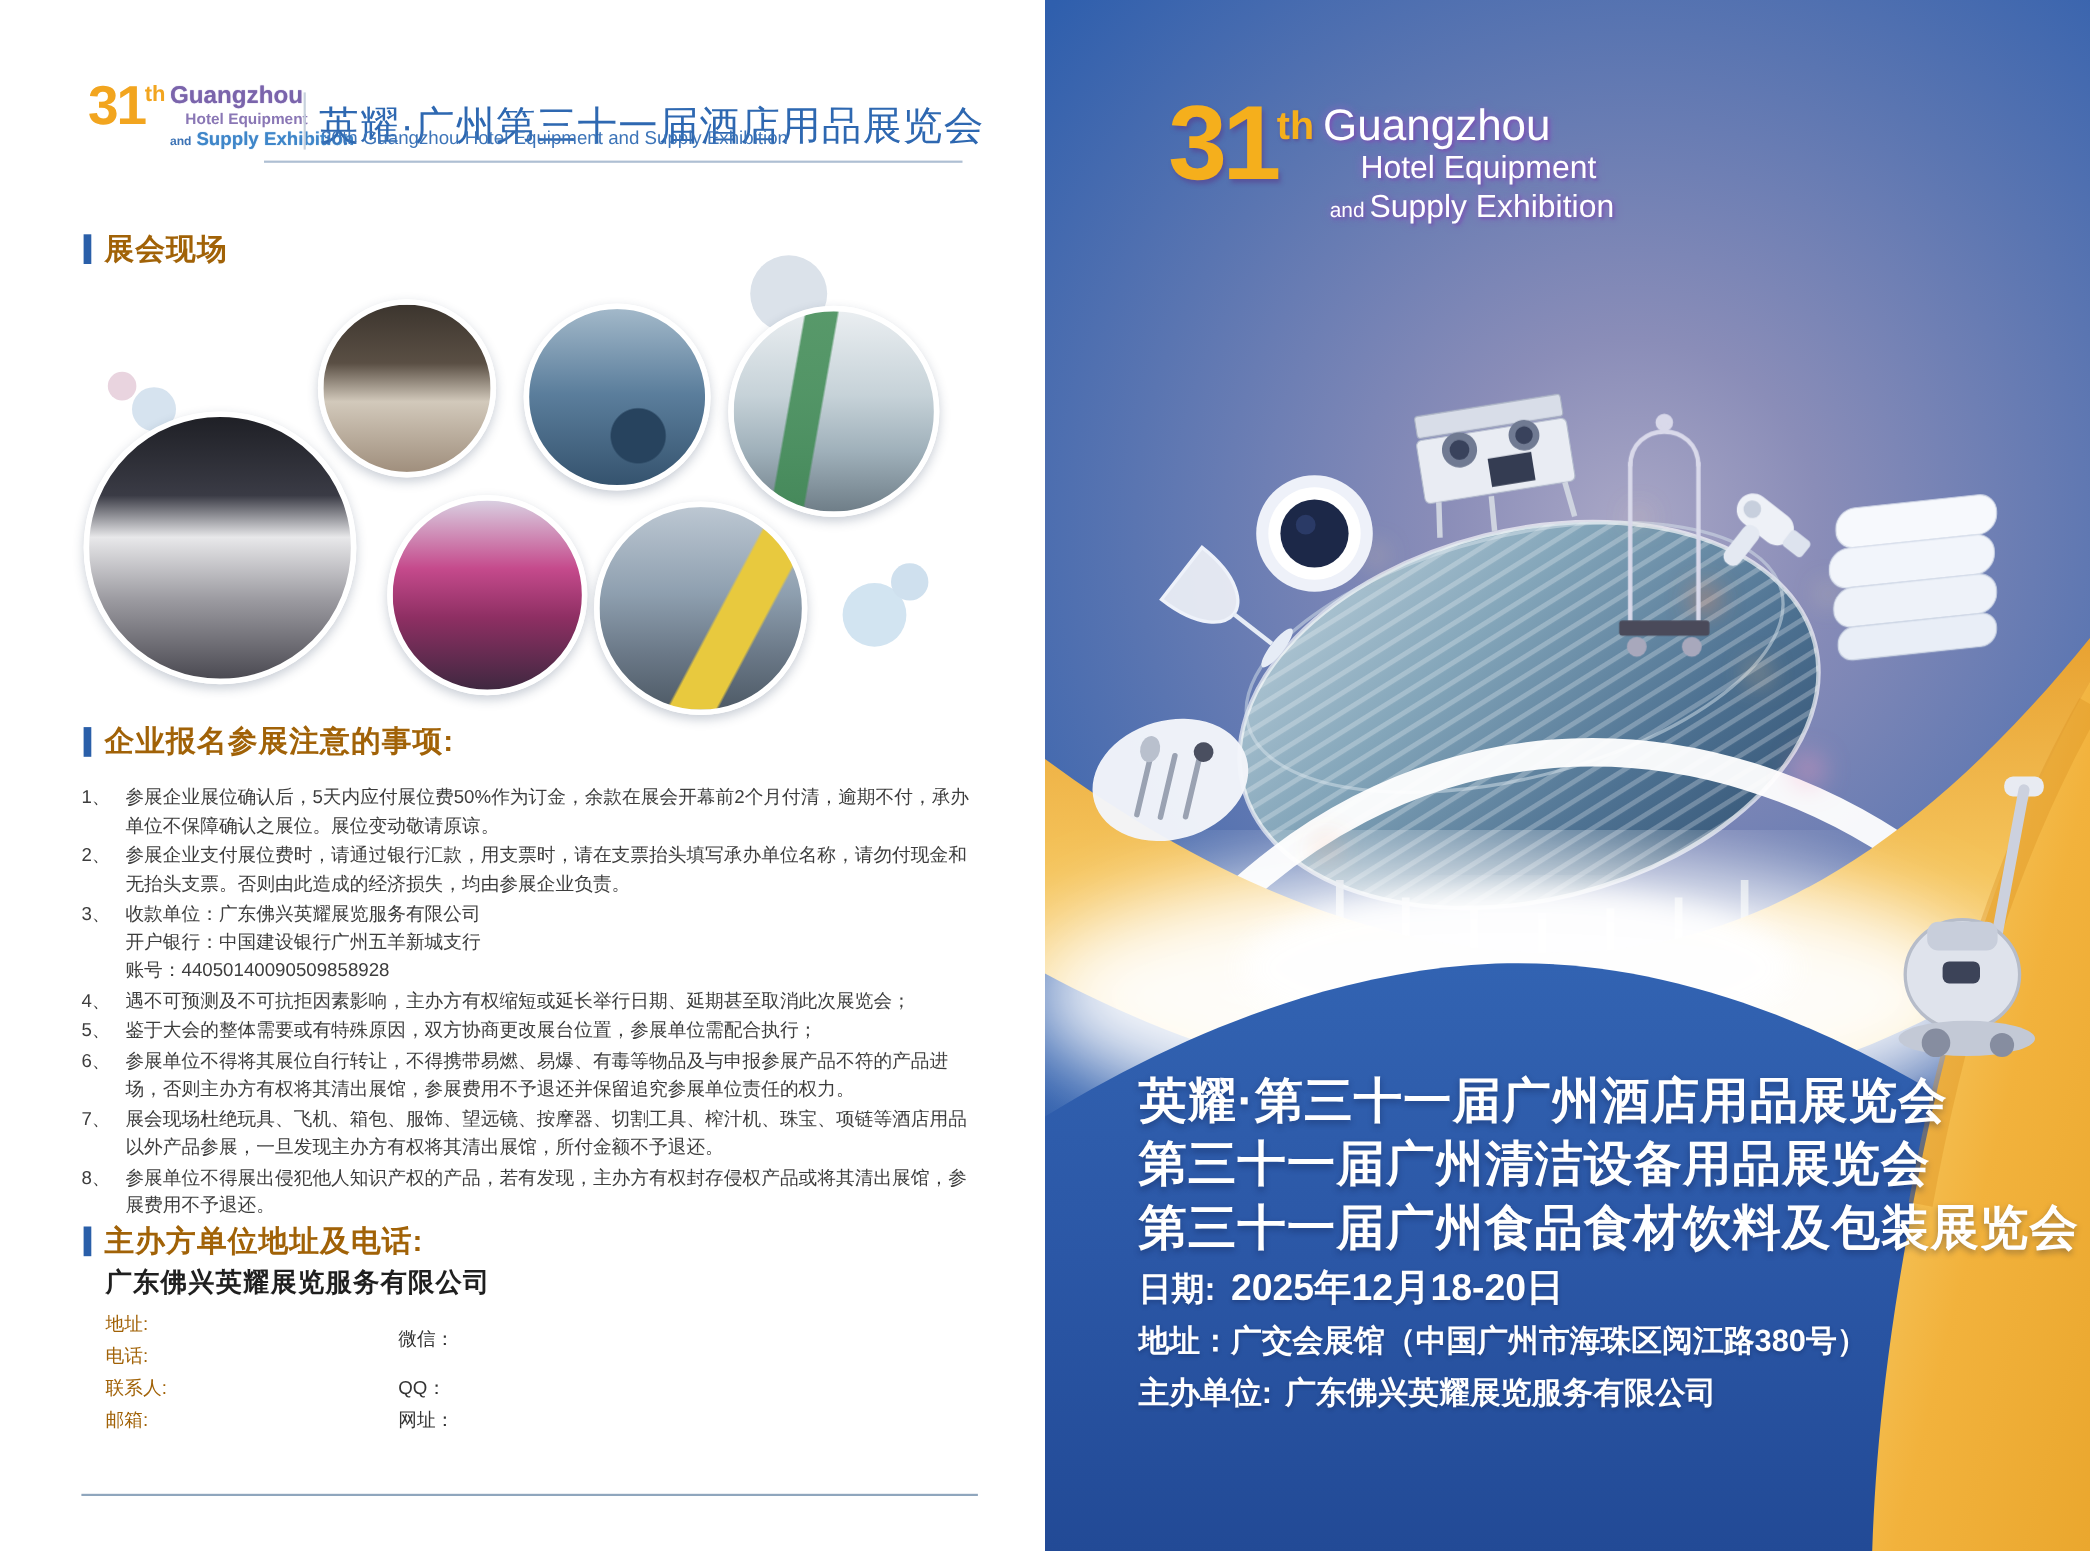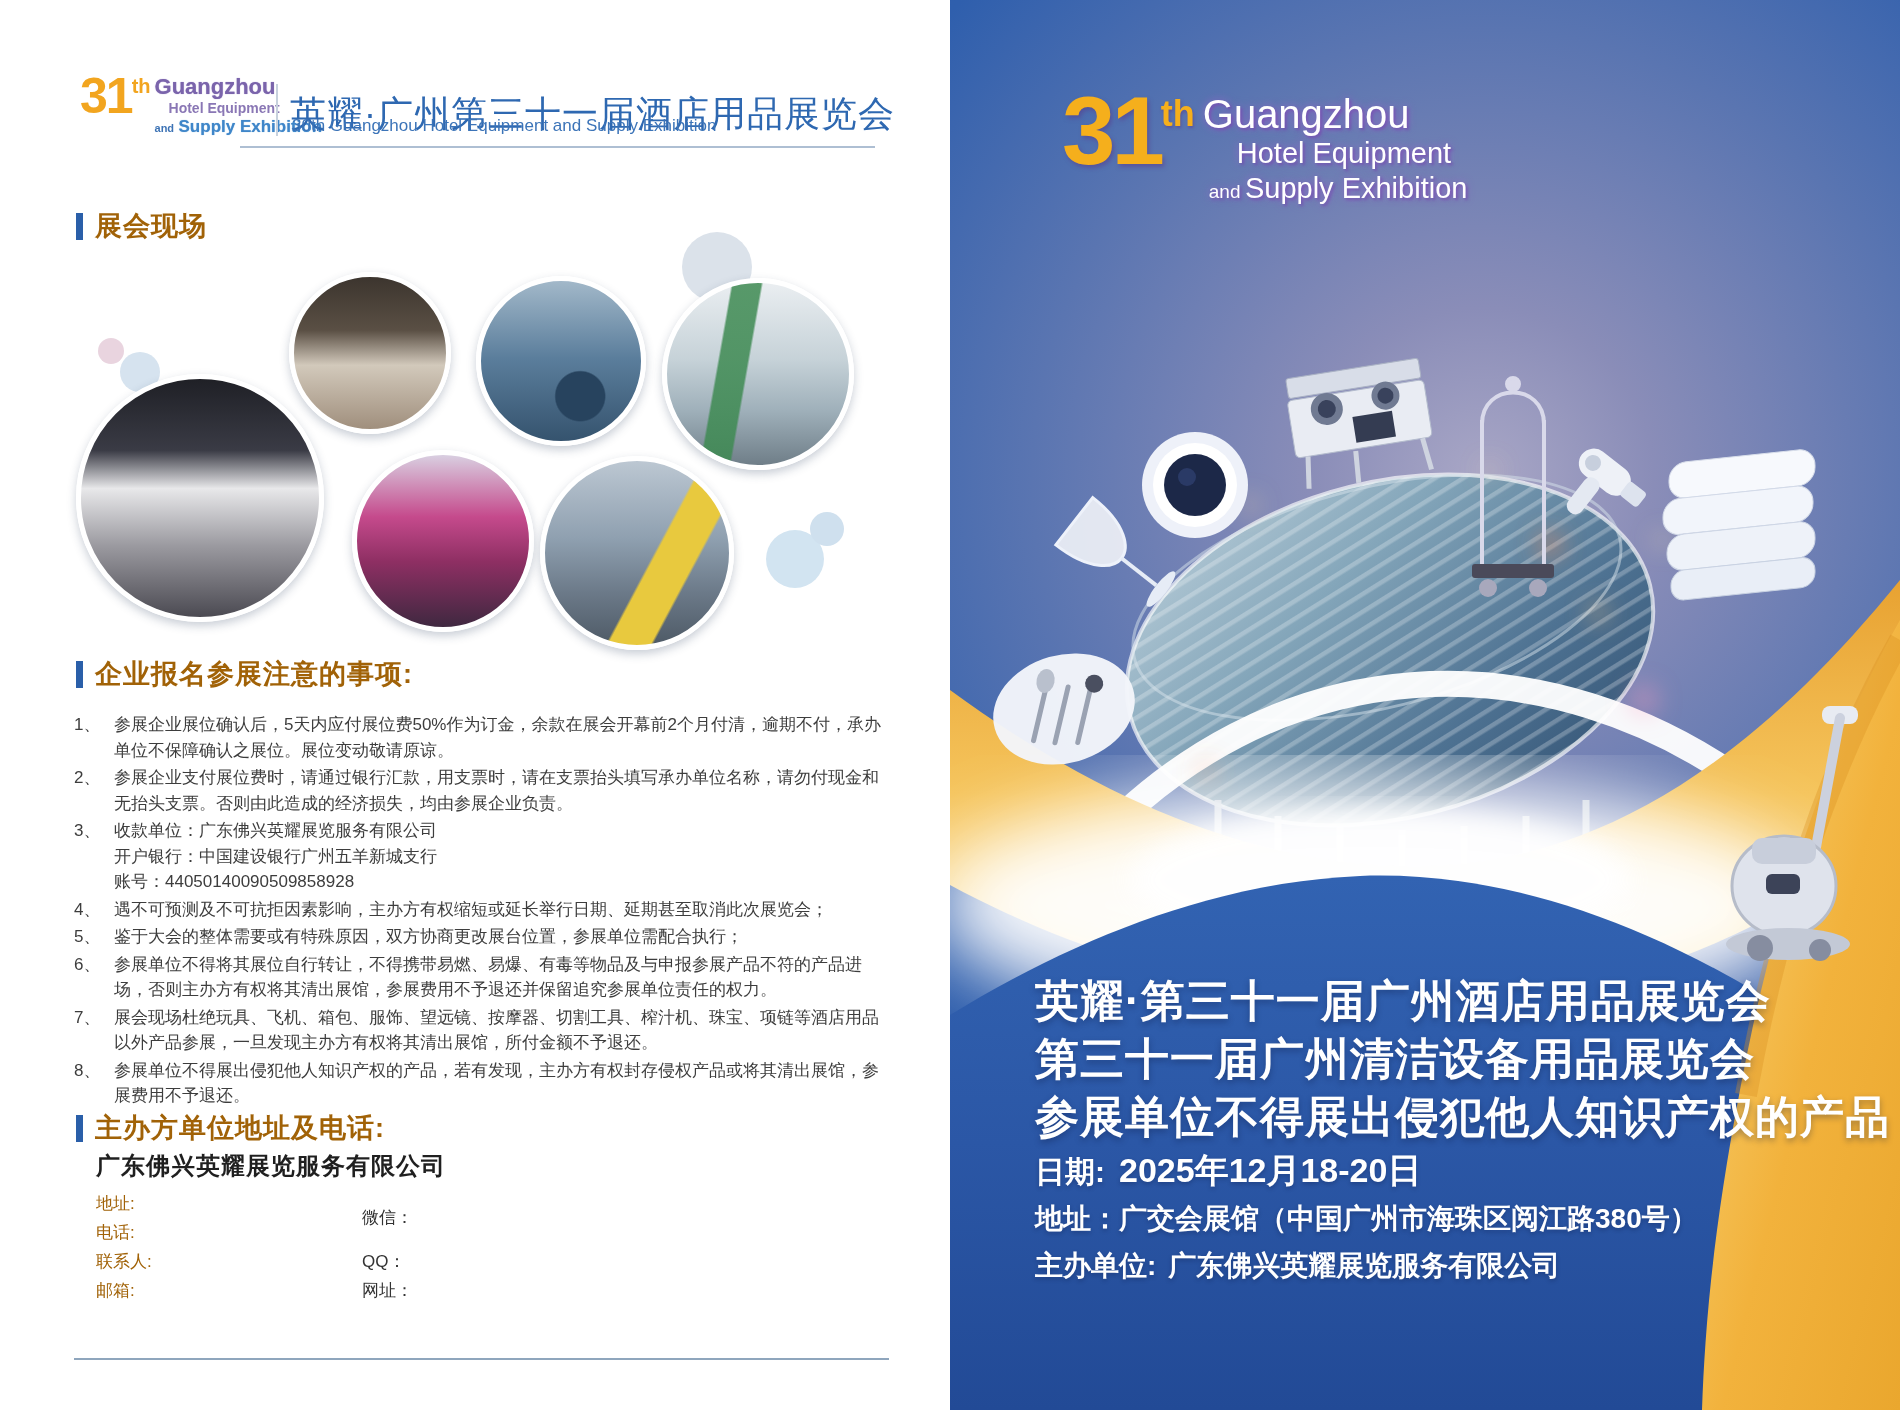--- a/index.html
+++ b/index.html
@@ -336,21 +336,21 @@
         <circle cx="38" cy="260" r="13" fill="#868da0"></circle>
             <circle cx="98" cy="262" r="11" fill="#868da0"></circle>
         <rect x="44" y="186" width="34" height="20" rx="6" fill="#3c4358"></rect>
       </g>
         </svg>
     </div>
 
     <div class="titles2">
       <div class="t">英耀·第三十一届广州酒店用品展览会</div>
       <div class="t">第三十一届广州清洁设备用品展览会</div>
-      <div class="t">参展单位不得展出侵犯他人知识产权的产品</div>
+      <div class="t">第三十一届广州食品食材饮料及包装展览会</div>
     </div>
 
     <div class="details">
       <div class="drow d0">
         <span class="lab">日期:</span><span class="val">2025年12月18-20日</span>
       </div>
       <div class="drow d1">
         <span class="lab">地址：</span><span class="val">广交会展馆（中国广州市海珠区阅江路380号）</span>
       </div>
       <div class="drow d2">

